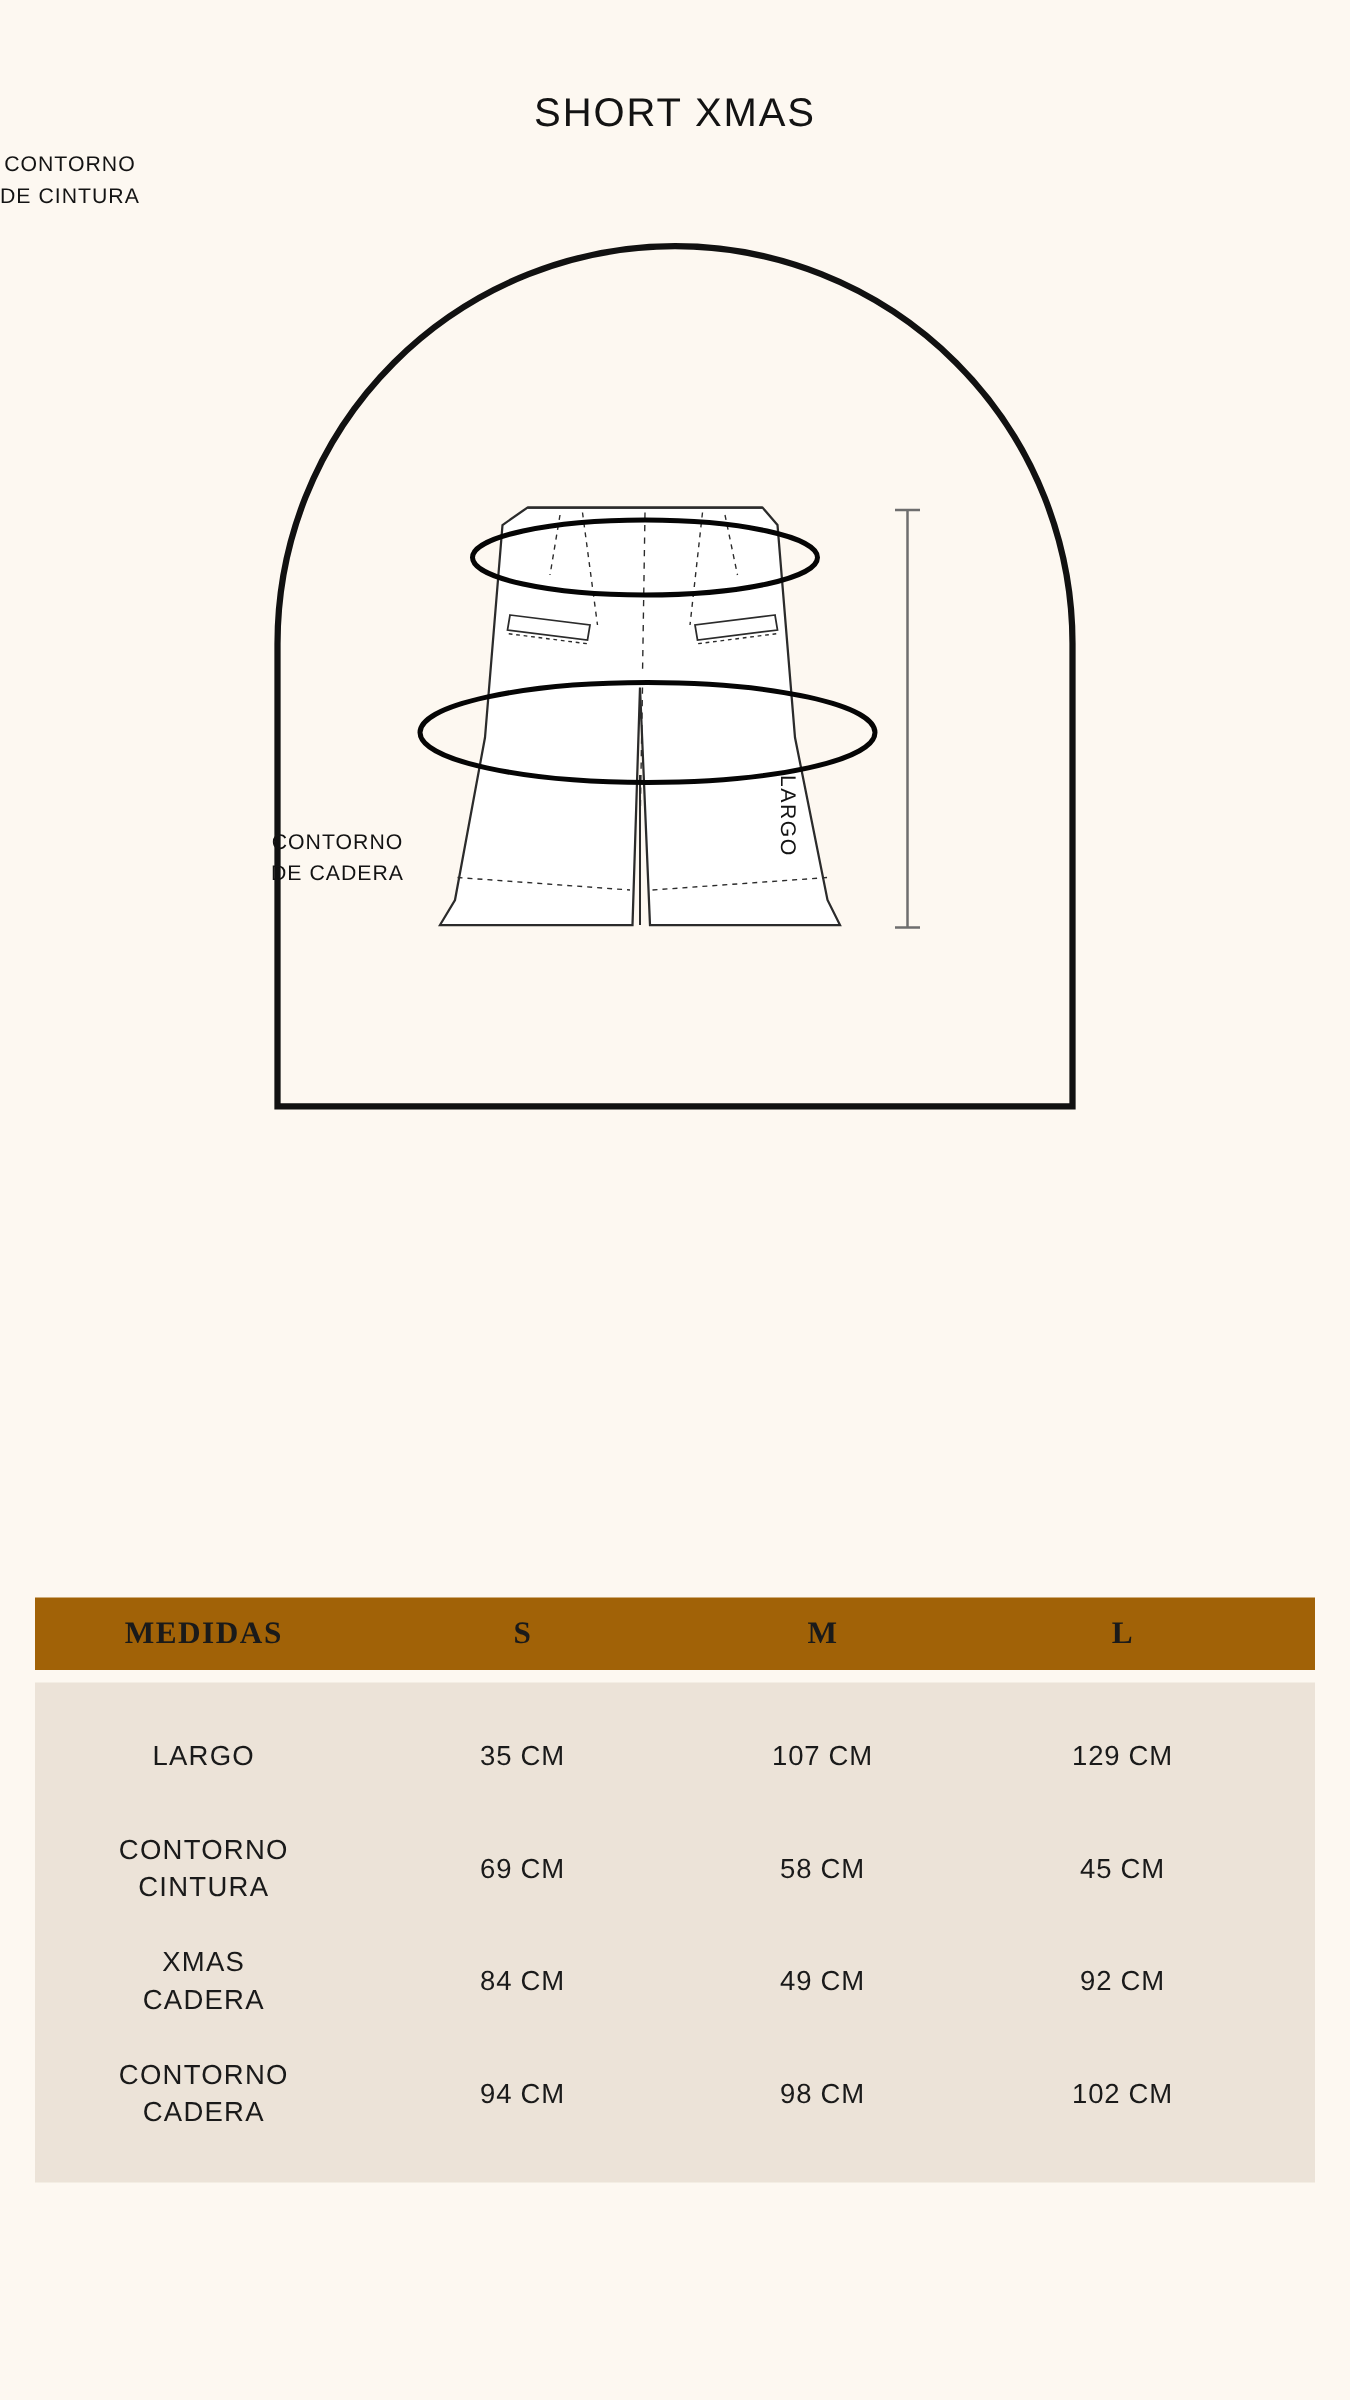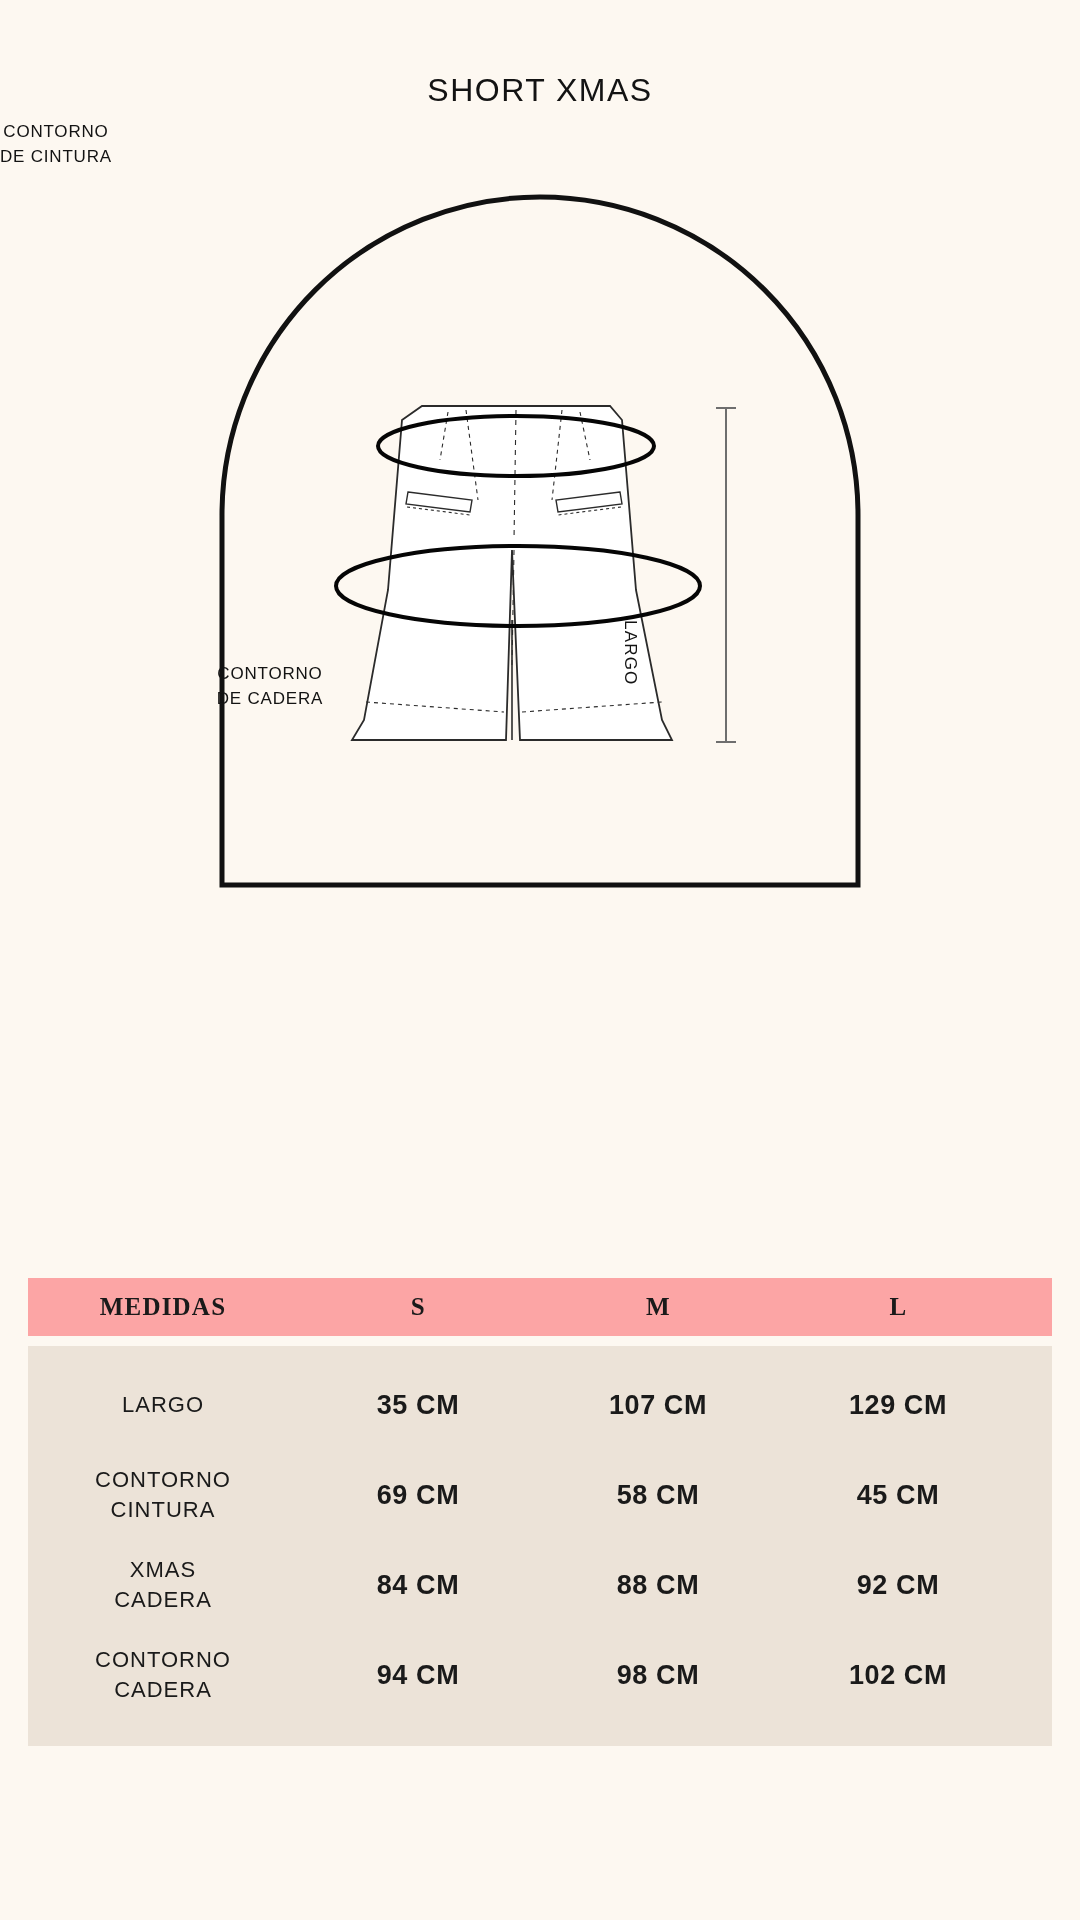--- a/index.html
+++ b/index.html
@@ -75,21 +75,21 @@
   
   .table {
     position: absolute;
     left: 28px;
     top: 1278px;
     width: 1024px;
   }
   .thead {
     display: flex;
     align-items: center;
-    background: #fca5a5;
+    background: #a16207;
     height: 58px;
   }
   .tbody {
     background: #ece3d8;
     margin-top: 10px;
     padding: 14px 0 26px 0;
   }
   .trow {
     display: flex;
     align-items: center;
@@ -98,23 +98,22 @@
   .c0 {
     width: 270px;
     text-align: center;
     font-size: 22px;
     letter-spacing: 1px;
     line-height: 1.35;
   }
   .c1, .c2, .c3 {
     width: 240px;
     text-align: center;
-    font-size: 27px;
+    font-size: 22px;
     letter-spacing: 0.6px;
-    font-weight: bold;
   }
   .thead .c0 {
     font-family: "Liberation Serif", serif;
     font-weight: 700;
     font-size: 25px;
     letter-spacing: 1.2px;
   }
   .thead .c1, .thead .c2, .thead .c3 {
     font-family: "Liberation Serif", serif;
     font-weight: 700;
@@ -215,21 +214,21 @@
         <div class="c2">58 CM</div>
         <div class="c3">45 CM</div>
       </div>
 
       <div class="trow">
         <div class="c0">
           <div>XMAS</div>
           <div>CADERA</div>
         </div>
         <div class="c1">84 CM</div>
-        <div class="c2">88 CM</div>
+        <div class="c2">49 CM</div>
         <div class="c3">92 CM</div>
       </div>
 
       <div class="trow">
         <div class="c0">
           <div>CONTORNO</div>
           <div>CADERA</div>
         </div>
         <div class="c1">94 CM</div>
         <div class="c2">98 CM</div>

